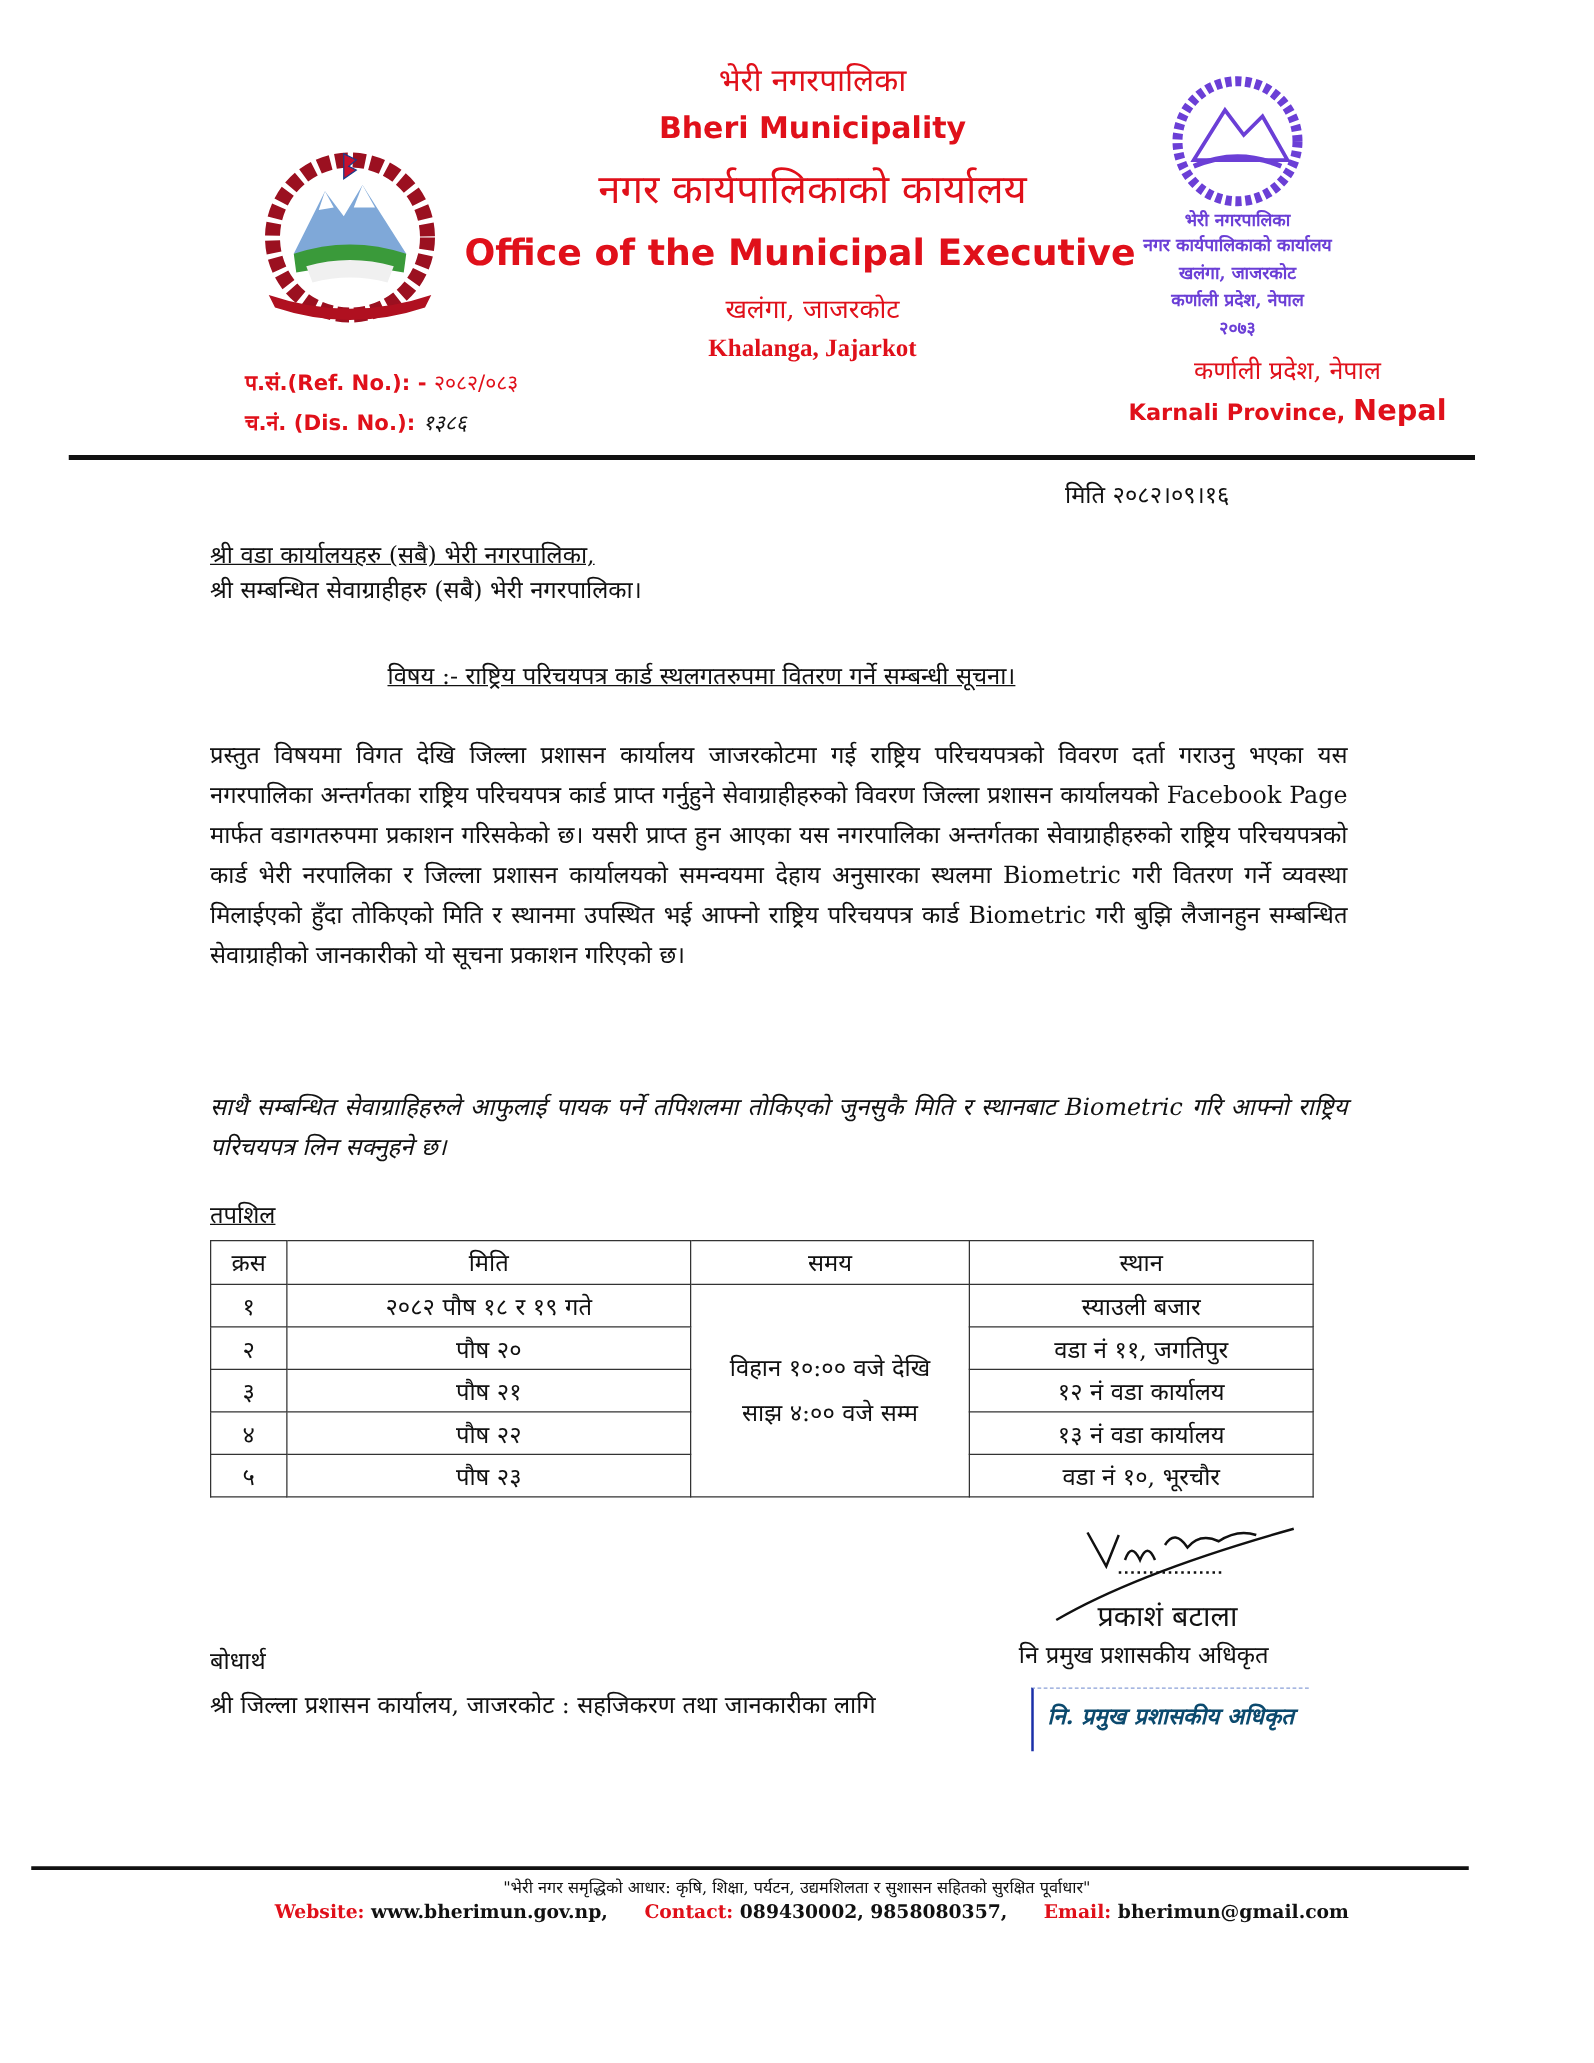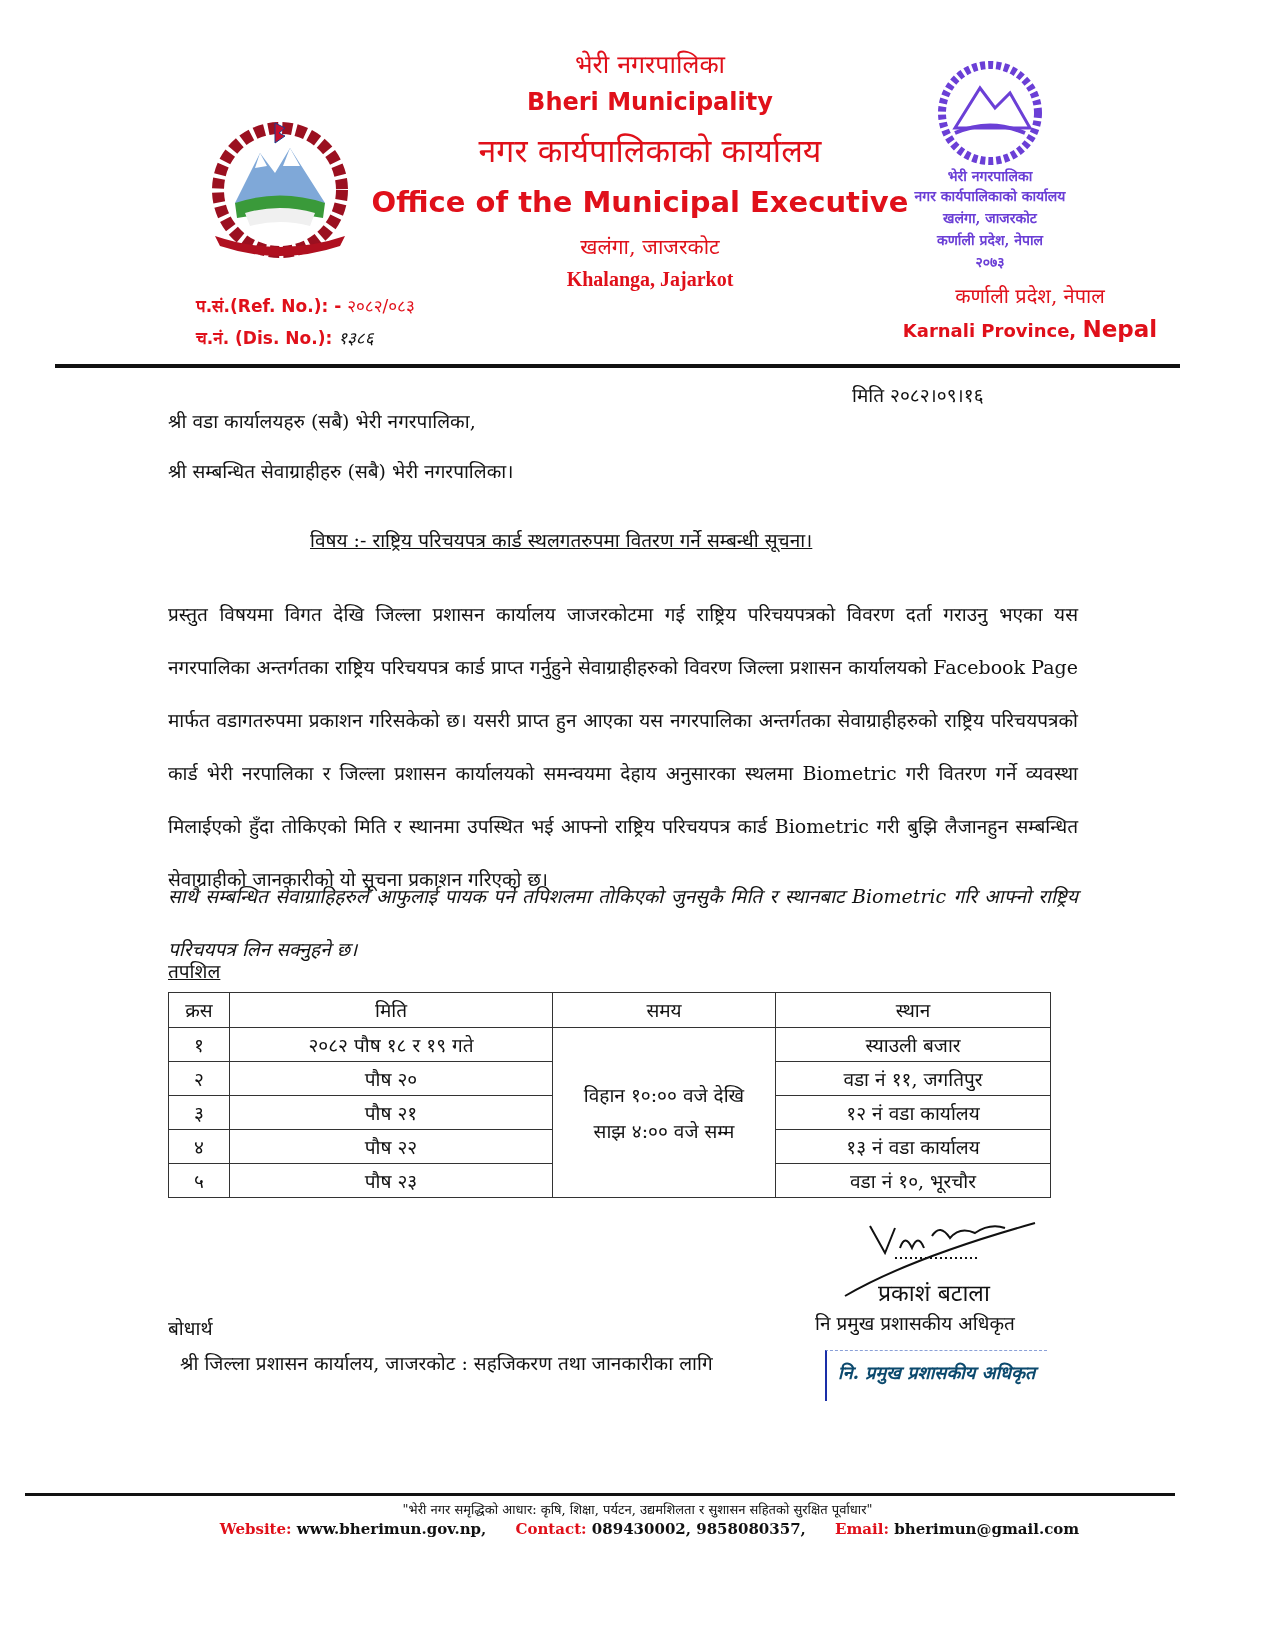--- a/index.html
+++ b/index.html
@@ -27,23 +27,23 @@
   
   #emblem { top: 118px; left: 205px; width: 150px; height: 145px; }
   
   #stamp { top: 58px; left: 905px; width: 170px; height: 220px; color: #6b3fd6; }
   #stamp .txt { position:absolute; left:0; width:170px; text-align:center; font-size:14px; font-weight:bold; }
 
   
   #rule-top { top: 364px; left: 55px; width: 1125px; height: 4px; background: #111; }
   #rule-bottom { top: 1493px; left: 25px; width: 1150px; height: 3px; background: #111; }
 
-  .body-text { font-size: 19px; line-height: 53px; }
+  .body-text { font-size: 19px; line-height: 32px; }
   #date { top: 382px; left: 852px; font-size: 19px; }
-  #addr1 { top: 408px; left: 168px; font-size: 19px; }
+  #addr1 { top: 430px; left: 168px; font-size: 19px; text-decoration: underline; }
   #addr2 { top: 458px; left: 168px; font-size: 19px; }
   #subject { top: 527px; left: 310px; font-size: 19px; text-decoration: underline; }
   #para { top: 588px; left: 168px; width: 910px; text-align: justify; text-align-last: left; }
   #para2 { top: 870px; left: 168px; width: 910px; font-style: italic; text-align: justify; }
   #schedule-label { top: 958px; left: 168px; font-size: 19px; text-decoration: underline; }
 
   
   #sched { top: 992px; left: 168px; border-collapse: collapse; font-size: 19px; }
   #sched td, #sched th { border: 1.5px solid #333; text-align: center; font-weight: normal; height: 33px; padding: 0 6px; }
   #sched th { height: 34px; }
@@ -51,21 +51,21 @@
   #sched td.time { line-height: 36px; margin-left: 40px; }
 
   
   #sig { top: 1218px; left: 840px; width: 200px; height: 80px; }
   #signer-name { top: 1276px; left: 878px; font-size: 23px; }
   #signer-title { top: 1310px; left: 815px; font-size: 19px; }
   #seal { top: 1350px; left: 825px; width: 220px; height: 50px; }
   #seal-text { top: 1360px; left: 838px; font-size: 18px; font-weight: bold; color: #0c4a6e; font-style: italic; }
 
   #cc-label { top: 1315px; left: 168px; font-size: 19px; }
-  #cc-line { top: 1350px; left: 168px; font-size: 19px; margin-left: 12px; }
+  #cc-line { top: 1350px; left: 168px; font-size: 19px; }
 
   
   #motto { top: 1500px; left: 0; width: 1275px; font-size: 13px; }
   #contact { top: 1520px; left: 0; width: 1275px; font-size: 15px; font-weight: bold; }
   #contact .lbl { color: #e0101a; margin-left: 24px; }
 </style>
 </head>
 <body>
 
 <svg id="emblem" class="abs" viewBox="0 0 150 145">

